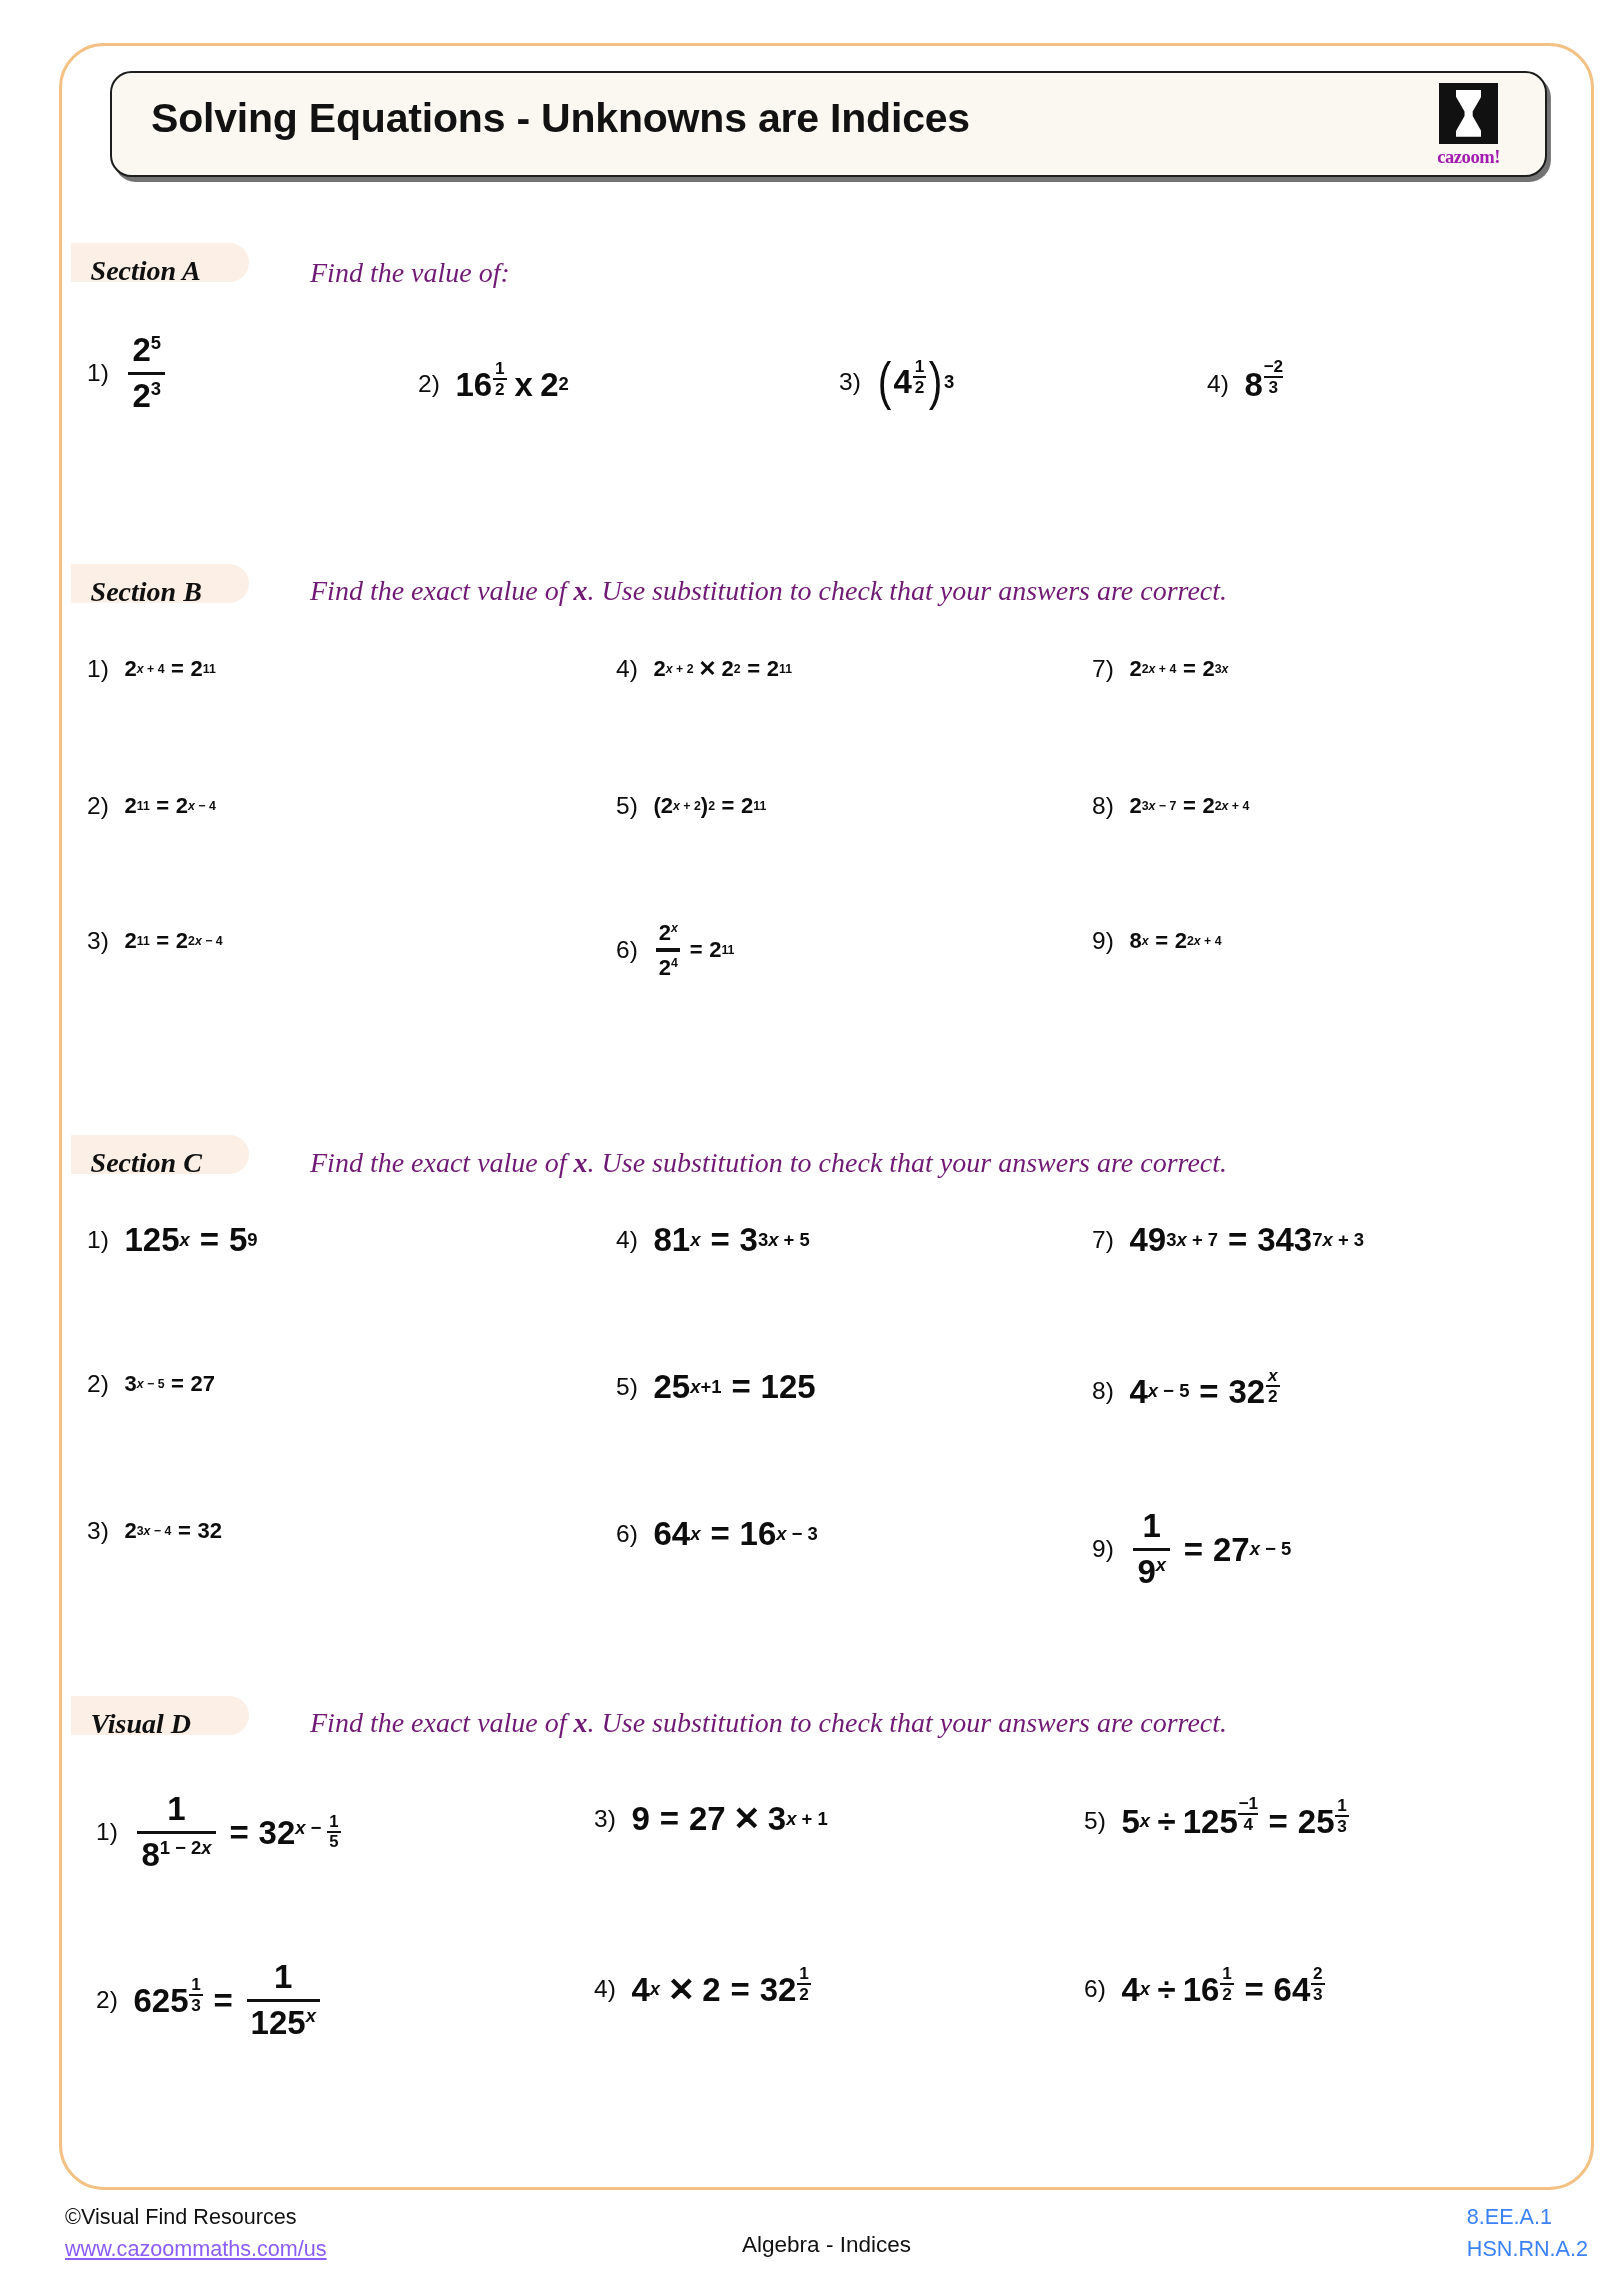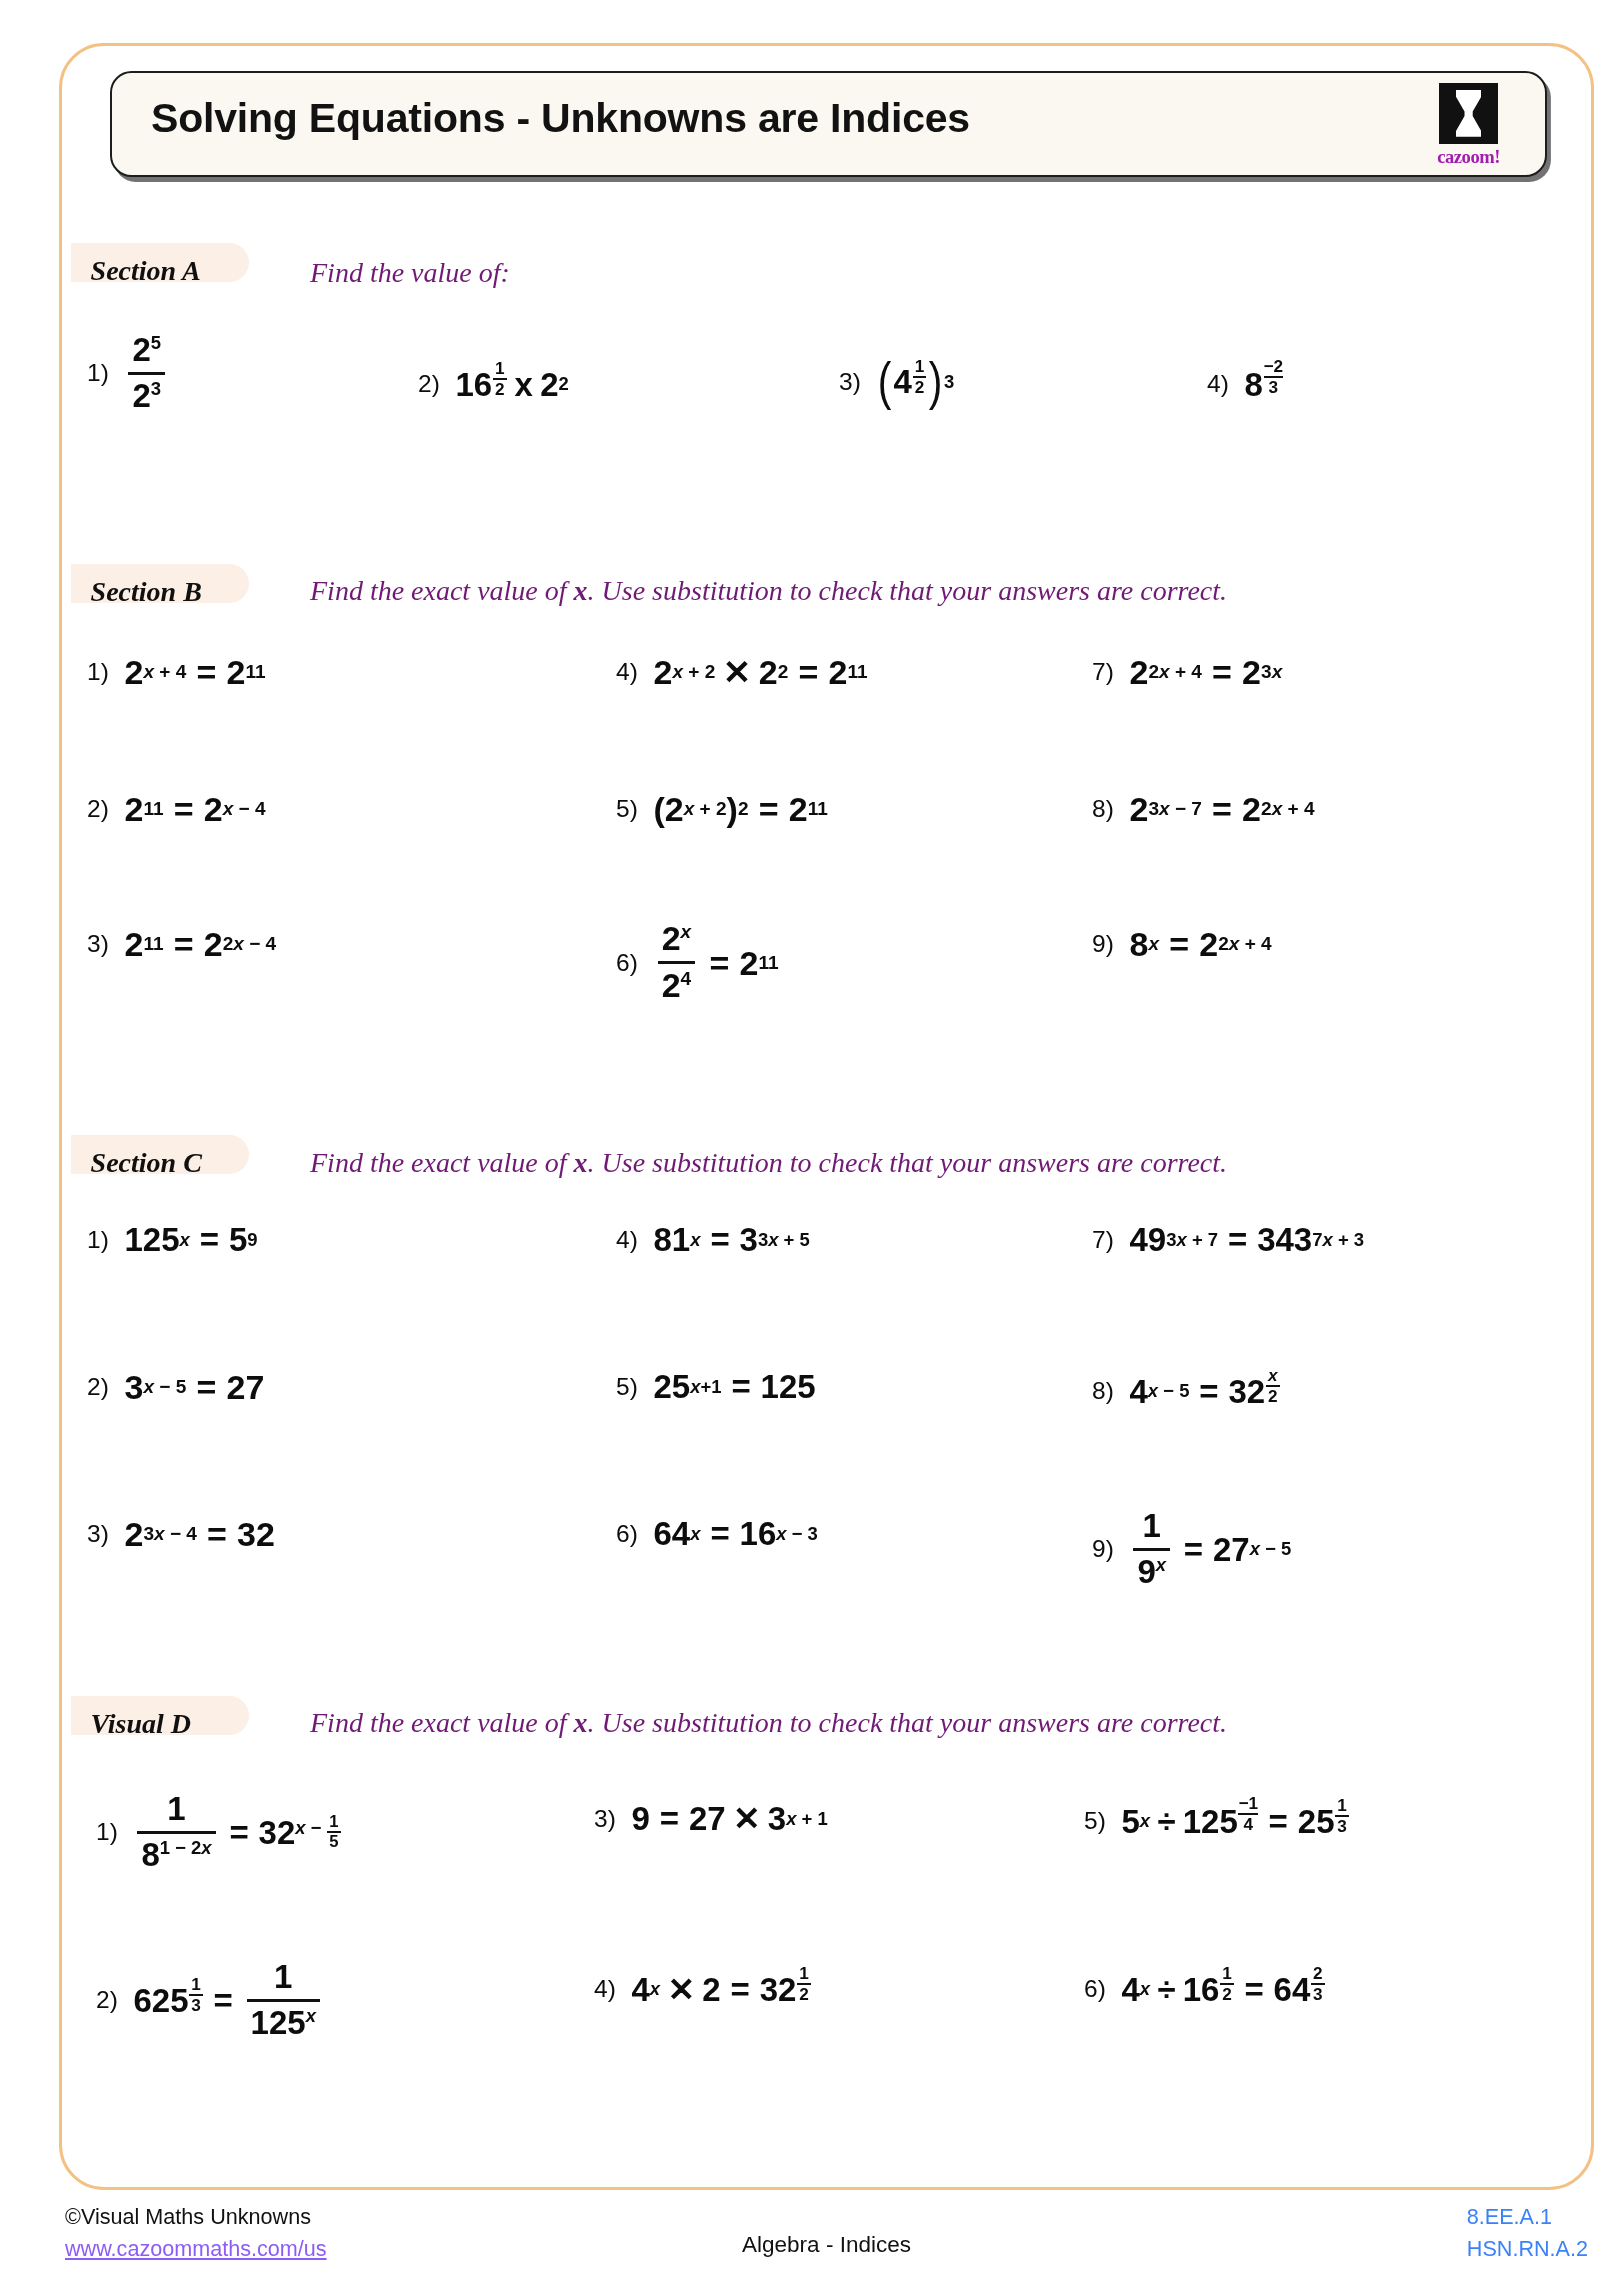--- a/index.html
+++ b/index.html
@@ -91,21 +91,21 @@
   .q-num{
     font-size:24.5px;font-weight:normal;
     margin-right:15.7px;
     white-space:nowrap;
   }
   .expr{
     font-size:33px;font-weight:bold;
     display:flex;align-items:center;white-space:nowrap;
     line-height:1;
   }
-  .expr.sm{font-size:34px;}
+  .expr.sm{font-size:22px;}
   sup{font-size:.56em;vertical-align:super;line-height:0;font-weight:bold;}
   .it{font-style:italic;}
   .op{margin:0 .22em;font-weight:bold;}
   .eq{margin:0 .3em;font-weight:bold;}
 
   
   .frac{
     display:inline-flex;flex-direction:column;align-items:center;
     vertical-align:middle;margin:0 .12em;
   }
@@ -397,21 +397,21 @@
           </span><span class="eq">=</span>64<span class="ffrac">
             <span>2</span>
             <span class="bar"></span>
             <span>3</span>
           </span></span>
     </div>
   </div>
 
   <div class="footer">
     <div class="f-left">
-      <span>©Visual Maths Unknowns</span>
+      <span>©Visual Find Resources</span>
       <a href="#">www.cazoommaths.com/us</a>
     </div>
     <div class="f-center">Algebra - Indices</div>
     <div class="f-right">
       <div>8.EE.A.1</div>
       <div>HSN.RN.A.2</div>
     </div>
   </div>
 
 </div>

